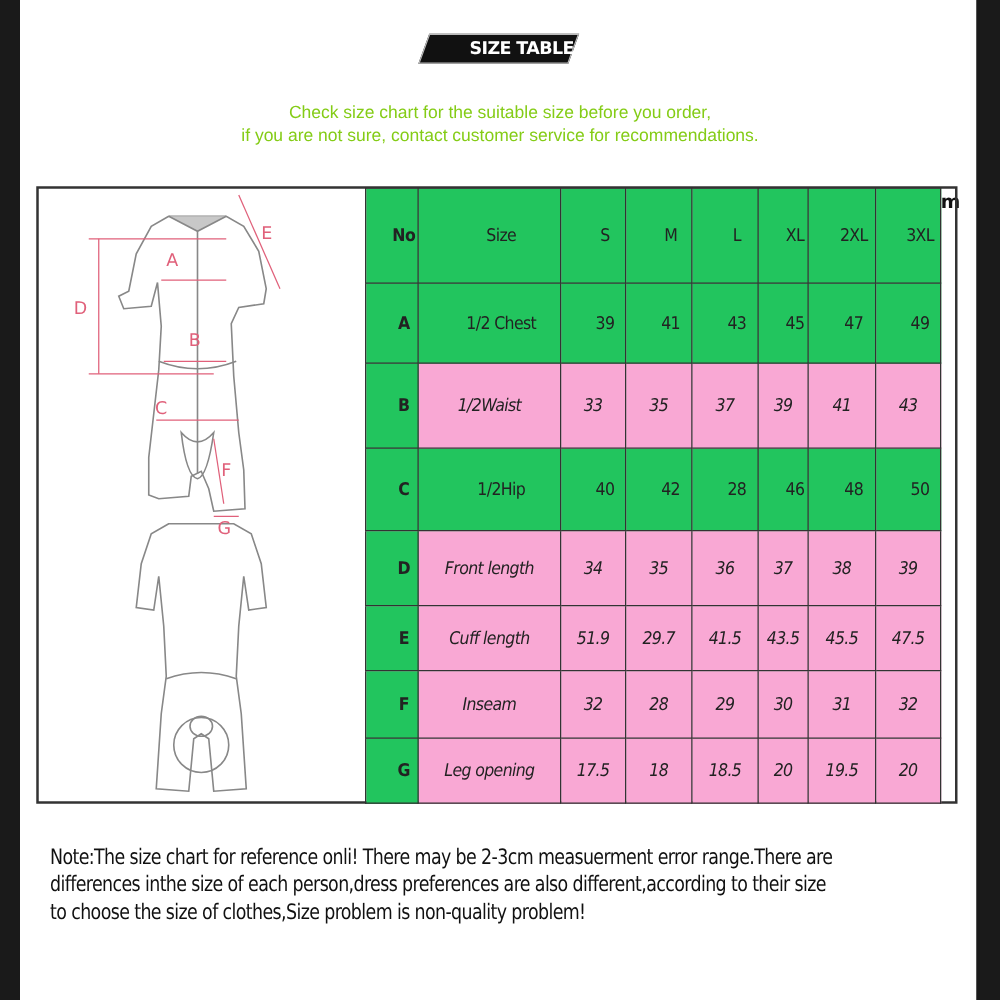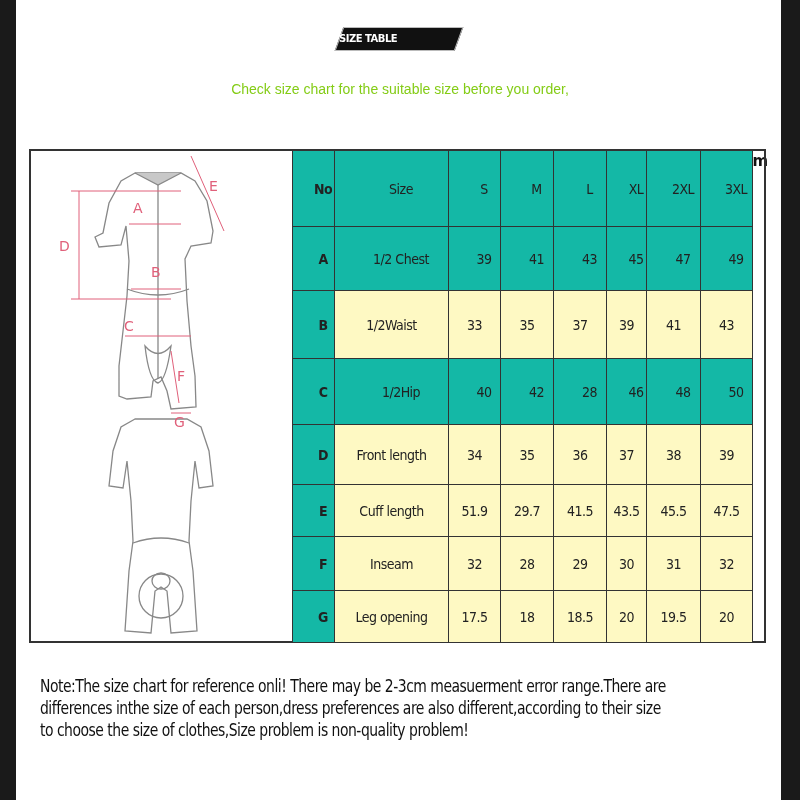--- a/index.html
+++ b/index.html
@@ -1,41 +1,42 @@
 <!DOCTYPE html>
 <html><head>
   <meta charset="utf-8">
   <style>
     * { box-sizing: border-box; margin: 0; padding: 0; }
     body { width: 800px; height: 800px; background: #1a1a1a; position: relative; overflow: hidden; font-family: "Liberation Sans", sans-serif; }
     .page { position: absolute; left: 16px; top: 0; width: 765px; height: 800px; background: #ffffff; }
     .title-badge { position: absolute; left: 339px; top: 27px; width: 120px; height: 24px; background: #111; transform: skewX(-20deg); border: 1px solid #bbb; }
-    .title-text { position: absolute; left: 339px; top: 27px; width: 120px; height: 24px; line-height: 24px; text-align: left; color: #fff; font-family: "DejaVu Sans", sans-serif; font-size: 10px; font-weight: bold; letter-spacing: -0.5px; }
+    .title-text { position: absolute; left: 339px; top: 27px; width: 120px; height: 24px; line-height: 24px; text-align: right; color: #fff; font-family: "DejaVu Sans", sans-serif; font-size: 14px; font-weight: bold; letter-spacing: -0.5px; }
     .instructions { position: absolute; left: 0; top: 80px; width: 100%; text-align: center; font-size: 14px; line-height: 19px; color: #84cc16; }
     .unit { position: absolute; left: 704px; top: 118px; font-size: 15px; font-weight: bold; color: #111; font-family: "DejaVu Sans", sans-serif; margin-top: 34px; }
     .frame { position: absolute; left: 29px; top: 149px; width: 737px; height: 494px; border: 2px solid #333; }
     .illus { position: absolute; left: 31px; top: 151px; width: 260px; height: 490px; }
     table.size-table { position: absolute; left: 292px; top: 150px; border-collapse: collapse; font-family: "DejaVu Sans Condensed", "DejaVu Sans", sans-serif; }
     table.size-table td { border: 1.5px solid #333; text-align: center; color: #222; font-size: 14px; letter-spacing: -0.5px; }
-    td.yel { background: #14b8a6; padding-left: 19px; }
-    td.wht { background: #fef9c3; }
+    td.yel { background: #22c55e; padding-left: 19px; }
+    td.wht { background: #f9a8d4; font-style: italic; }
     td.no { font-weight: bold; font-size: 17px; }
     .hdr td { font-size: 17px; }
     .note { position: absolute; left: 40px; top: 675px; width: 730px; font-size: 17px; line-height: 22px; color: #111; letter-spacing: -0.6px; font-family: "DejaVu Sans", sans-serif; transform: scaleX(0.82); transform-origin: left top; width: 890px; }
   </style>
 </head>
 <body>
 
 <div class="page"></div>
 
 <div class="title-badge"></div>
 <div class="title-text">SIZE TABLE</div>
 
 <div class="instructions">
   <div>Check size chart for the suitable size before you order,</div>
+  <div>if you are not sure, contact customer service for recommendations.</div>
 </div>
 
 <div class="unit">unit:cm</div>
 
 <div class="frame"></div>
 
 <svg class="illus" viewBox="0 0 260 490" xmlns="http://www.w3.org/2000/svg">
   <g fill="none" stroke="#888" stroke-width="1.3">
 
     <path d="M104 22 L90 30 L78 52 L72 82 L64 86 L68 96 L90 94 L95 75 L98 110 L96 145 L92 180 L88 215 L88 245 L96 248 L120 246 L122 230 L130 226 L136 240 L140 258 L165 256 L164 225 L160 195 L156 150 L154 108 L160 95 L180 92 L182 80 L176 50 L164 30 L150 22 Z"></path>

